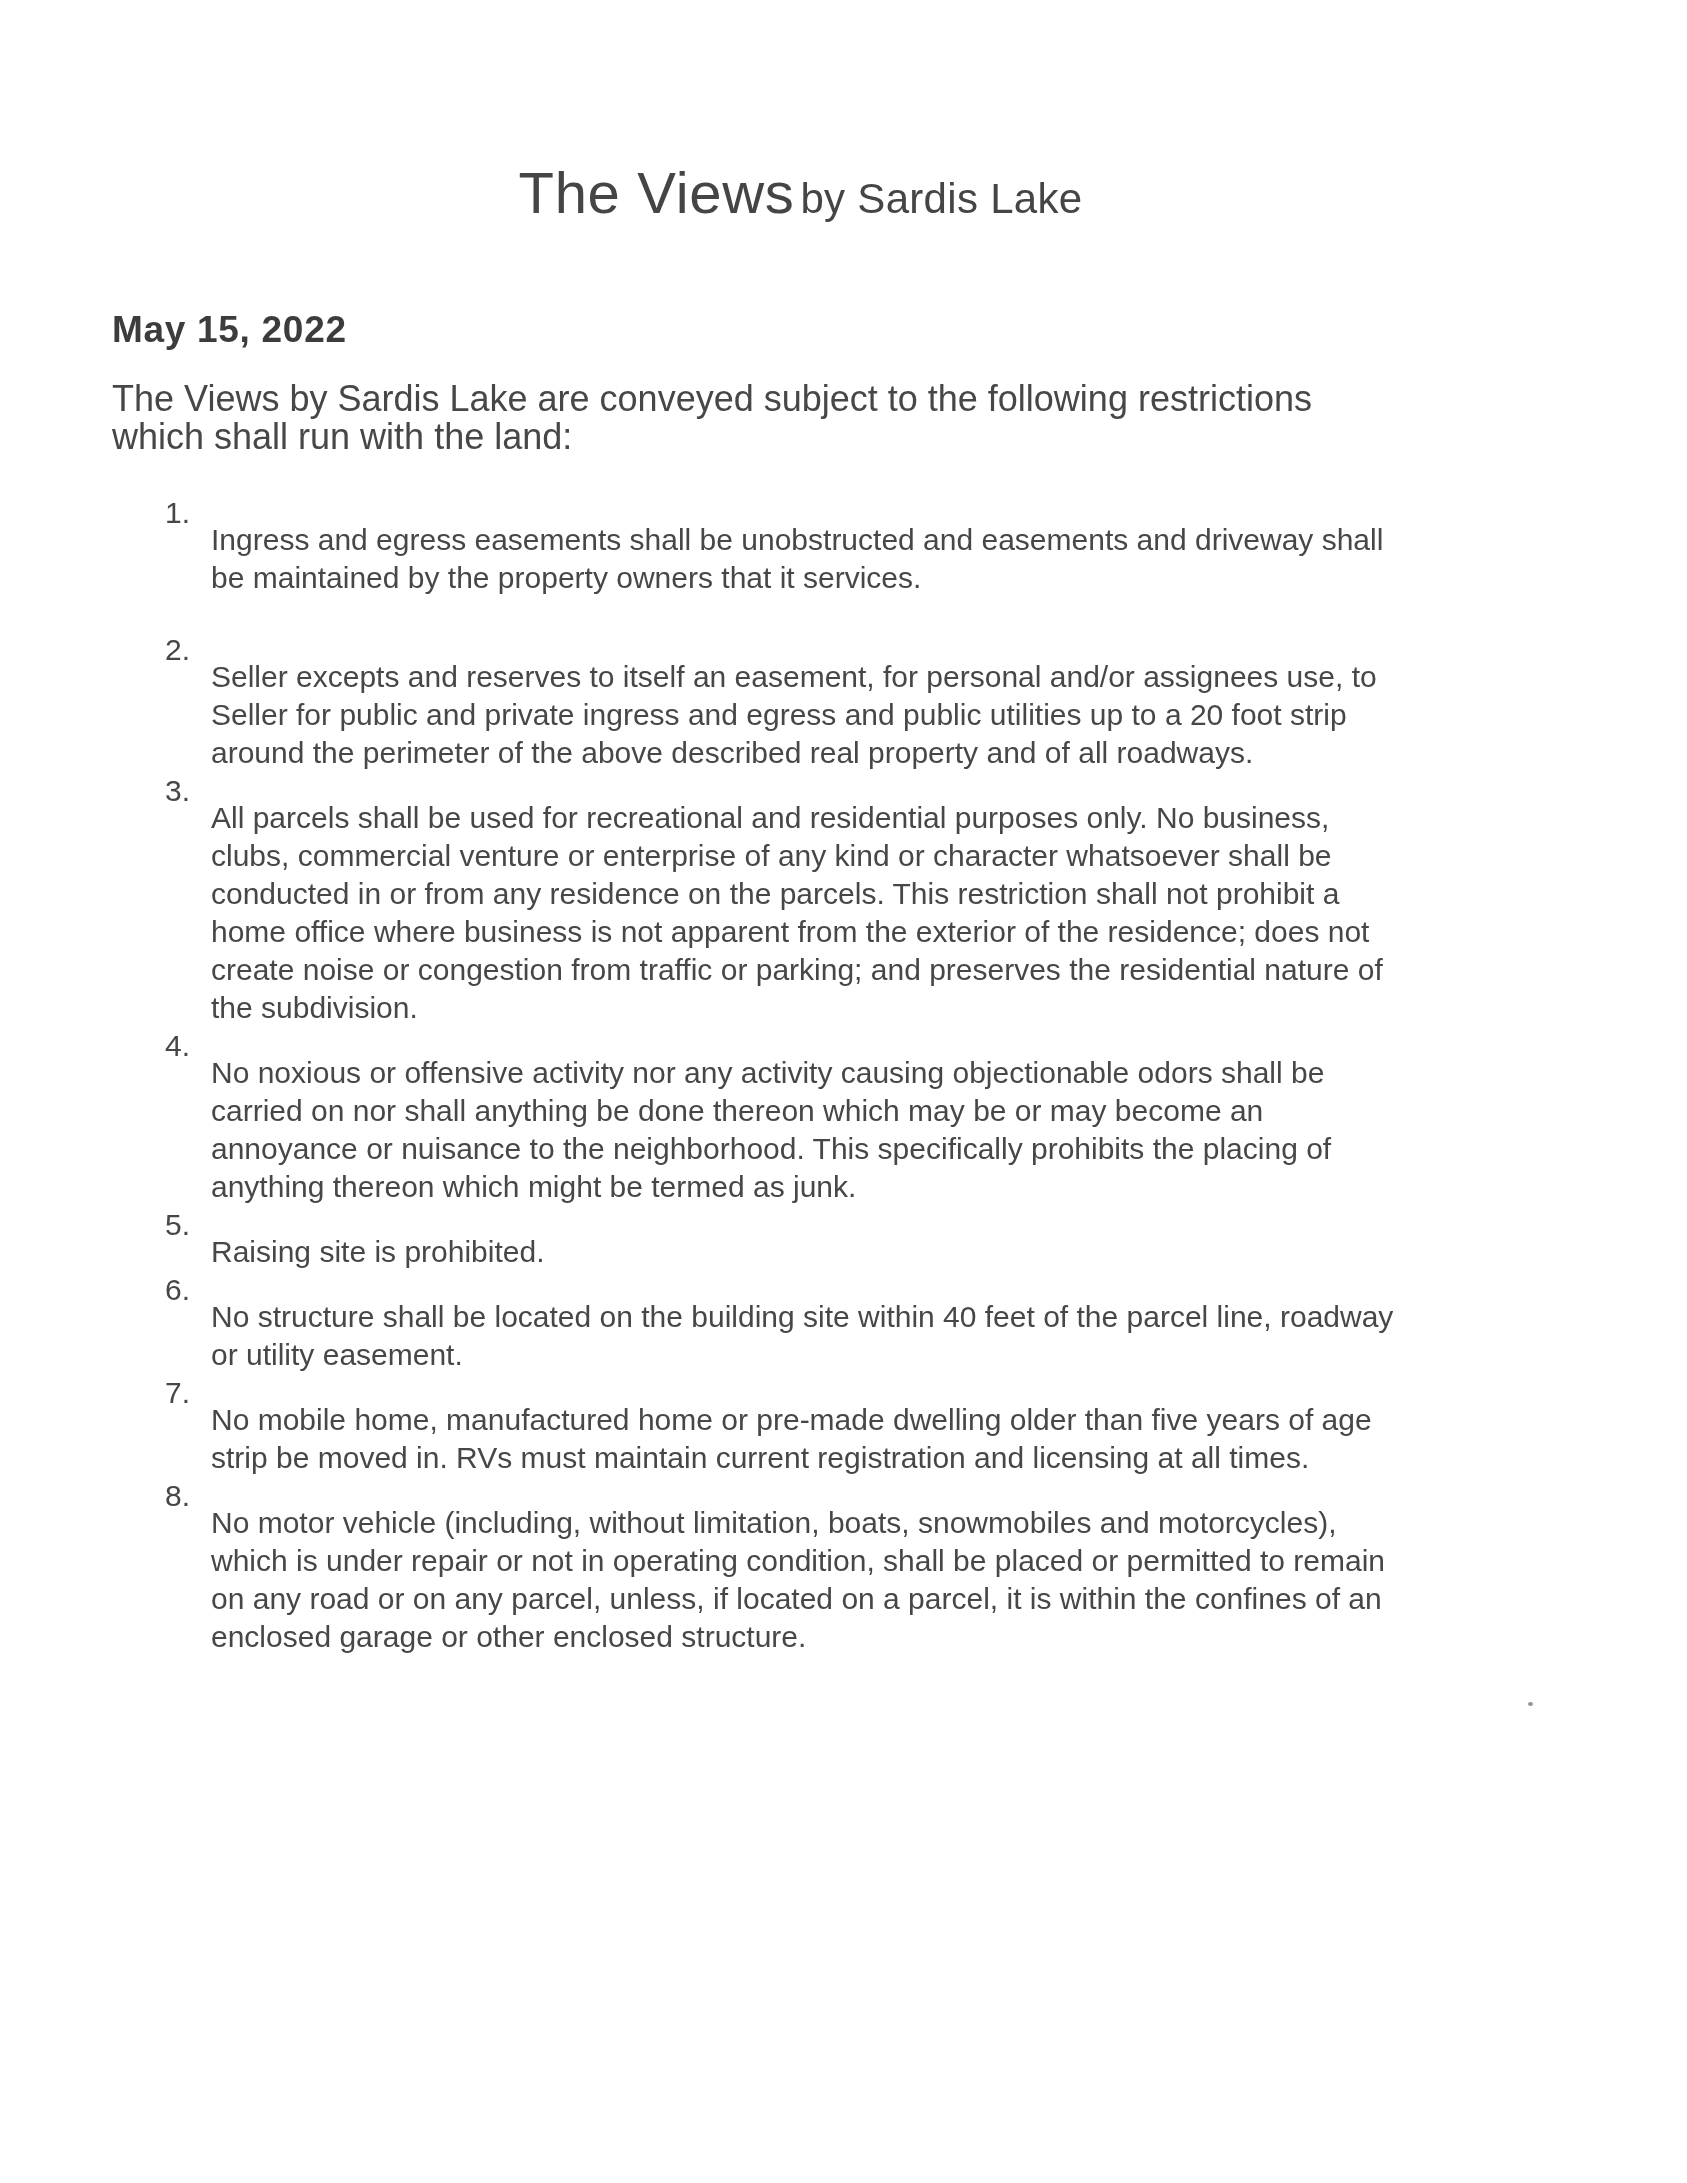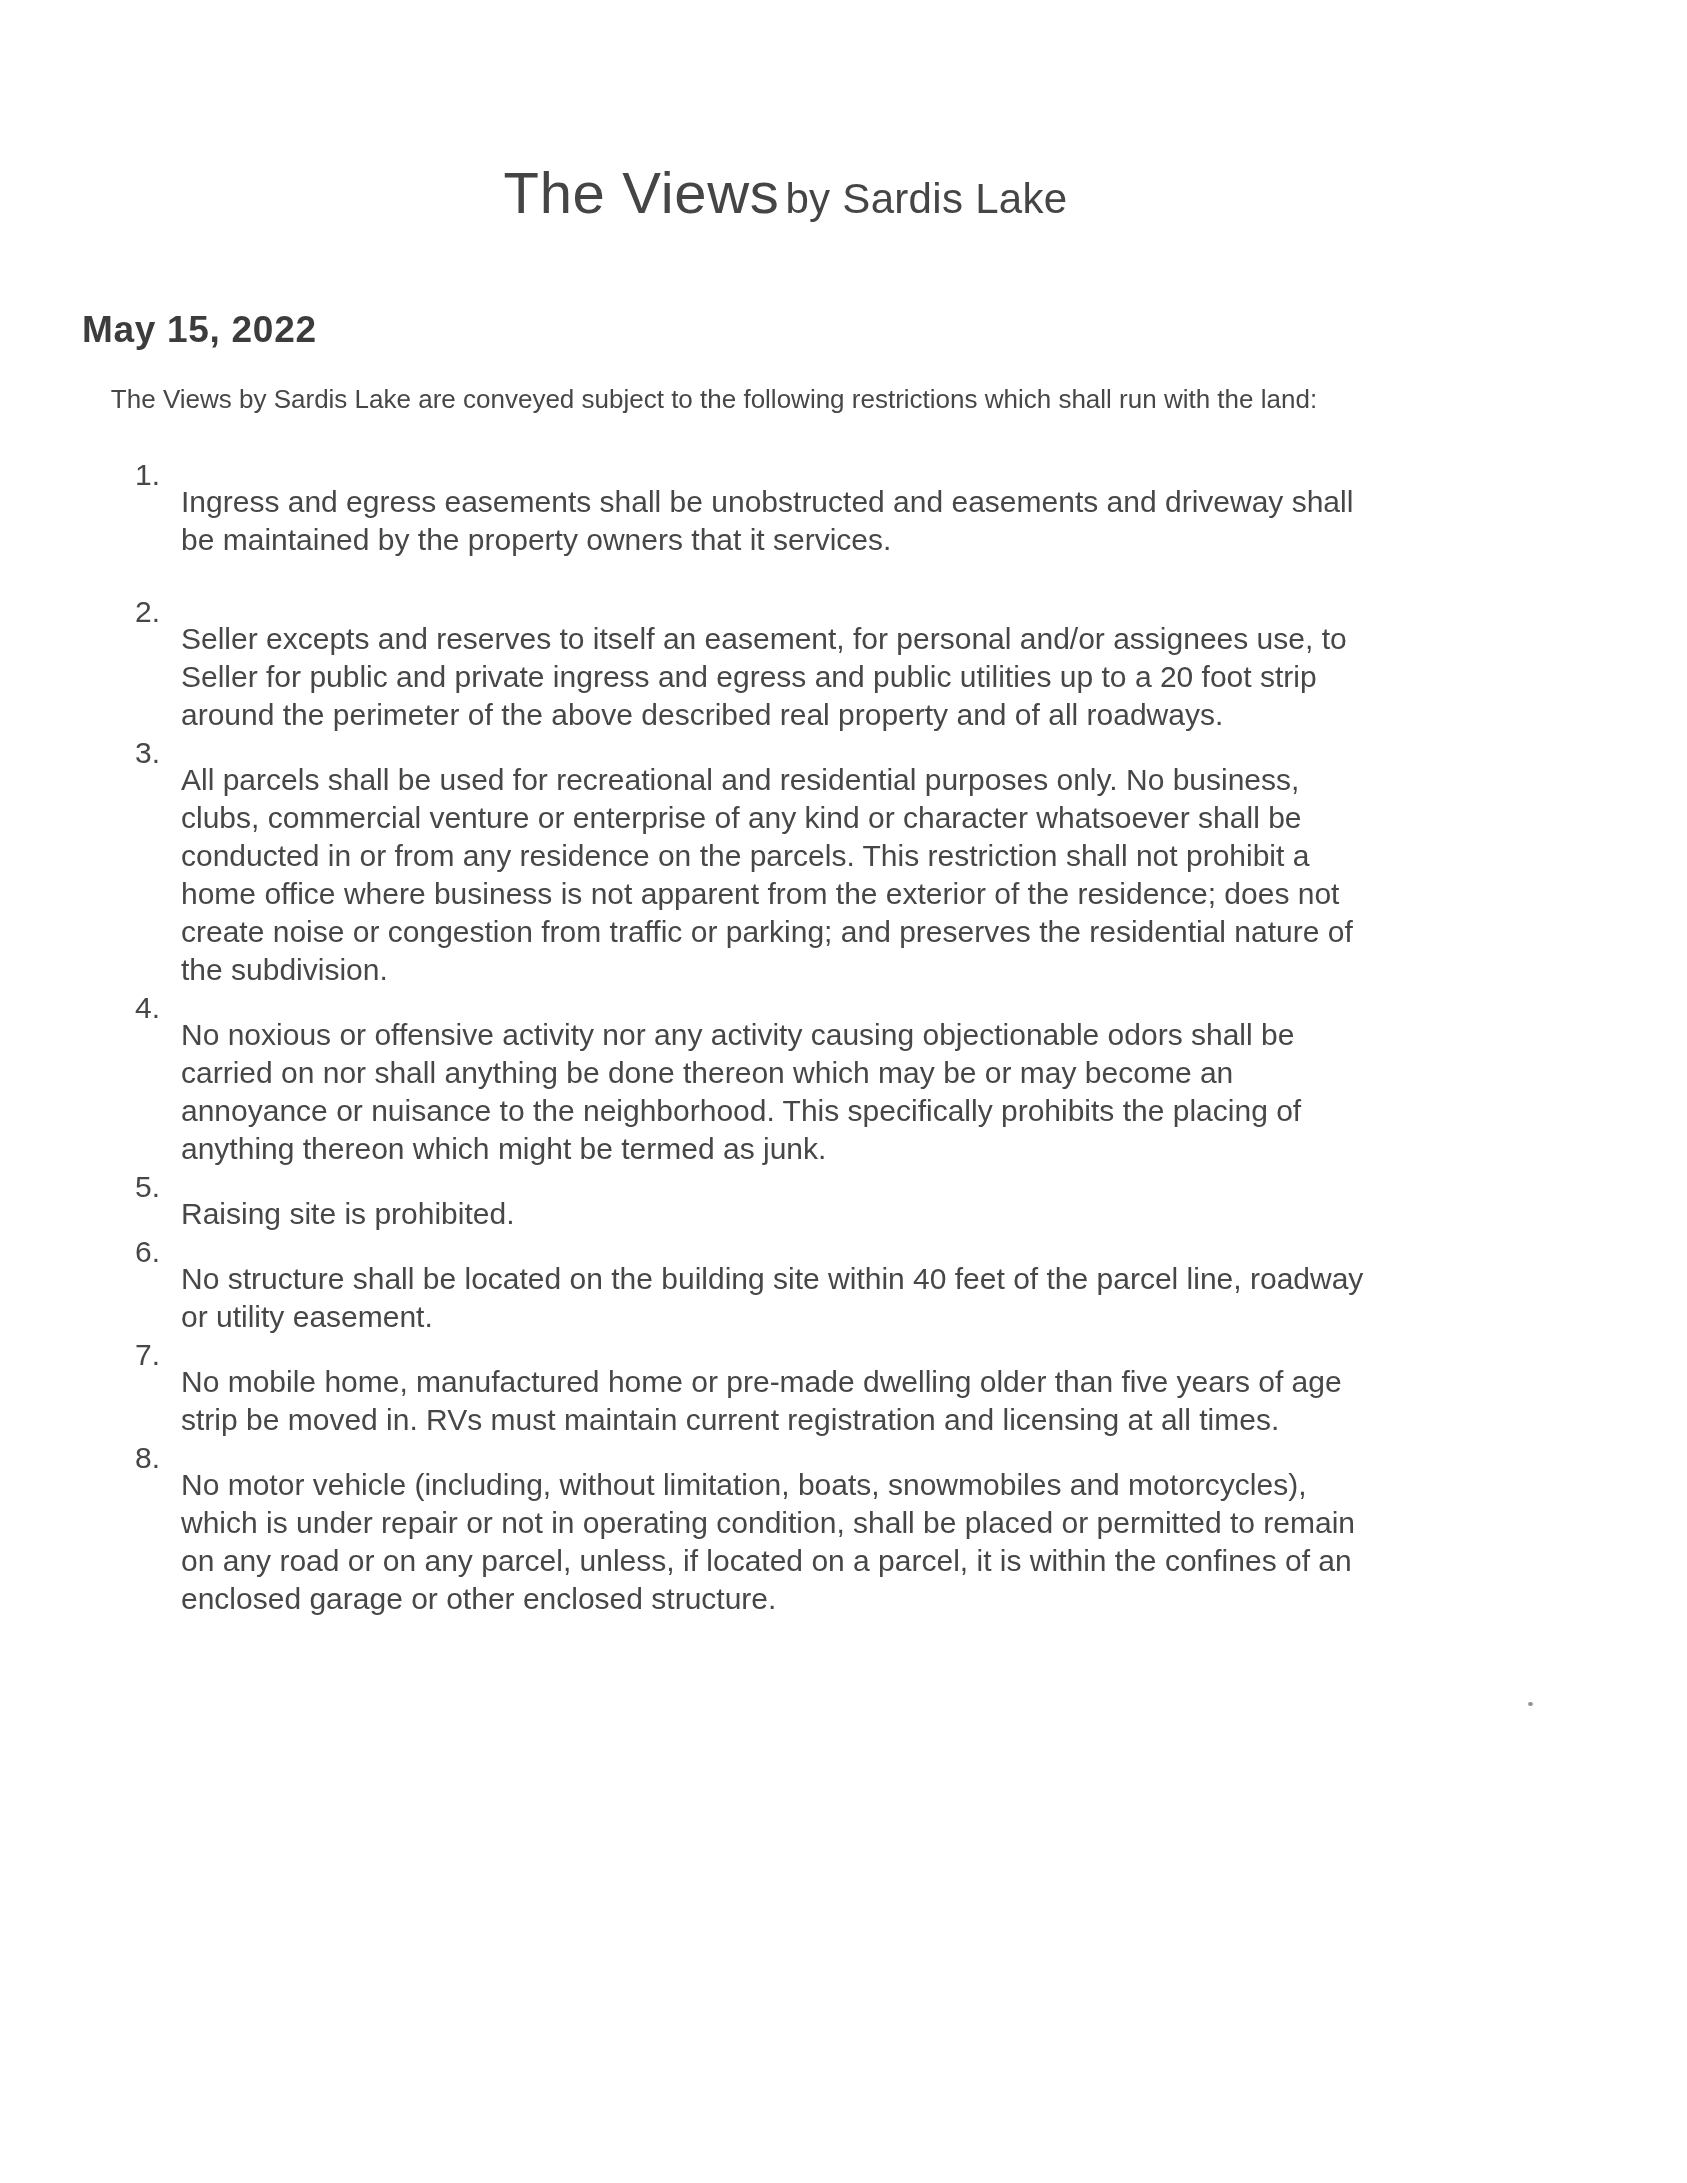--- a/index.html
+++ b/index.html
@@ -5,21 +5,21 @@
   html, body {
     margin: 0;
     padding: 0;
     background: #ffffff;
   }
   .page {
     position: relative;
     width: 1687px;
     height: 1939px;
     box-sizing: border-box;
-    padding: 0 198px 0 82px;
+    padding: 0 198px 0 112px;
     background: #ffffff;
     font-family: "Liberation Sans", sans-serif;
     color: #474747;
     overflow: hidden;
   }
   .doc-title {
     margin: 164px 0 0 0;
     text-align: center;
     font-weight: 400;
     color: #454545;
@@ -43,24 +43,23 @@
   .section-heading {
     margin: 78px 0 0 0;
     font-size: 38px;
     font-weight: 700;
     color: #383838;
     letter-spacing: 0.3px;
   }
   .intro {
     margin: 29px 0 0 0;
     max-width: 1264px;
-    font-size: 26px;
+    font-size: 36px;
     line-height: 38px;
     color: #474747;
-    text-align: center;
   }
   .restrictions {
     margin: 38px 0 0 53px;
     padding: 0;
   }
   .restriction-item {
     display: flex;
     align-items: flex-start;
   }
   .restriction-item.gap-after {

